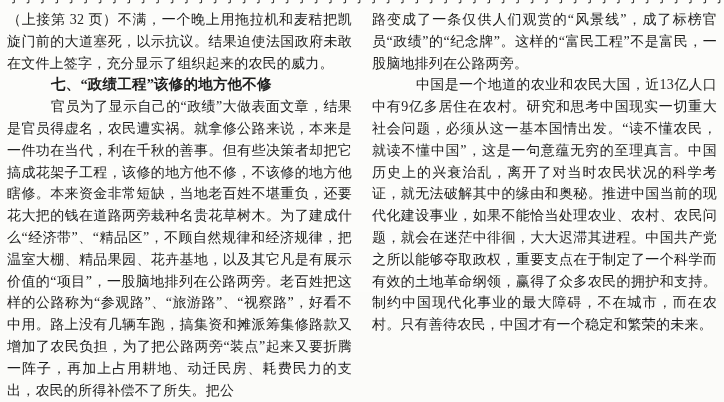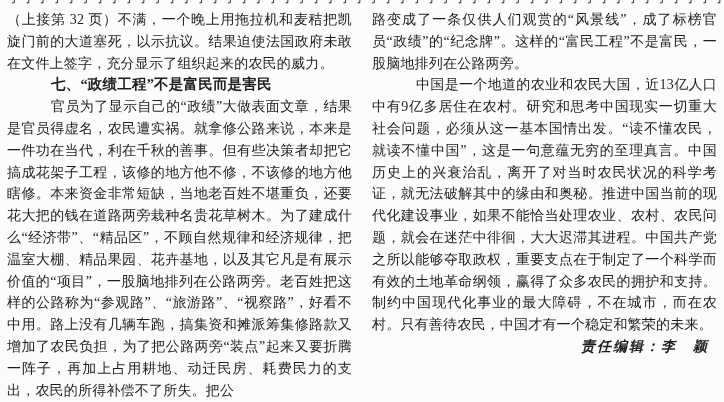--- a/index.html
+++ b/index.html
@@ -82,24 +82,23 @@
 <div class="page">
 
   <div class="top-crop">
     <span>了了了了了了了了了了了了了了了了了了了了了了了了了了了了了了了了了了了了了了了了了了了了了了了了了了</span>
   </div>
 
   <div class="columns">
 
     <div class="col">
       <p class="para-cont">（上接第 32 页）不满，一个晚上用拖拉机和麦秸把凯旋门前的大道塞死，以示抗议。结果迫使法国政府未敢在文件上签字，充分显示了组织起来的农民的威力。</p>
-      <p class="section-heading">七、“政绩工程”不是富民而是害民</p>
+      <p class="section-heading">七、“政绩工程”该修的地方他不修</p>
       <p class="para-indent">官员为了显示自己的“政绩”大做表面文章，结果是官员得虚名，农民遭实祸。就拿修公路来说，本来是一件功在当代，利在千秋的善事。但有些决策者却把它搞成花架子工程，该修的地方他不修，不该修的地方他瞎修。本来资金非常短缺，当地老百姓不堪重负，还要花大把的钱在道路两旁栽种名贵花草树木。为了建成什么“经济带”、“精品区”，不顾自然规律和经济规律，把温室大棚、精品果园、花卉基地，以及其它凡是有展示价值的“项目”，一股脑地排列在公路两旁。老百姓把这样的公路称为“参观路”、“旅游路”、“视察路”，好看不中用。路上没有几辆车跑，搞集资和摊派筹集修路款又增加了农民负担，为了把公路两旁“装点”起来又要折腾一阵子，再加上占用耕地、动迁民房、耗费民力的支出，农民的所得补偿不了所失。把公</p>
     </div>
 
     <div class="col">
       <p class="para-cont">路变成了一条仅供人们观赏的“风景线”，成了标榜官员“政绩”的“纪念牌”。这样的“富民工程”不是富民，一股脑地排列在公路两旁。</p>
       <p class="para-indent">中国是一个地道的农业和农民大国，近13亿人口中有9亿多居住在农村。研究和思考中国现实一切重大社会问题，必须从这一基本国情出发。“读不懂农民，就读不懂中国”，这是一句意蕴无穷的至理真言。中国历史上的兴衰治乱，离开了对当时农民状况的科学考证，就无法破解其中的缘由和奥秘。推进中国当前的现代化建设事业，如果不能恰当处理农业、农村、农民问题，就会在迷茫中徘徊，大大迟滞其进程。中国共产党之所以能够夺取政权，重要支点在于制定了一个科学而有效的土地革命纲领，赢得了众多农民的拥护和支持。制约中国现代化事业的最大障碍，不在城市，而在农村。只有善待农民，中国才有一个稳定和繁荣的未来。</p>
-      <p class="editor-credit">责任编辑：李　颖</p>
     </div>
 
   </div>
 </div>
 
 </body></html>

